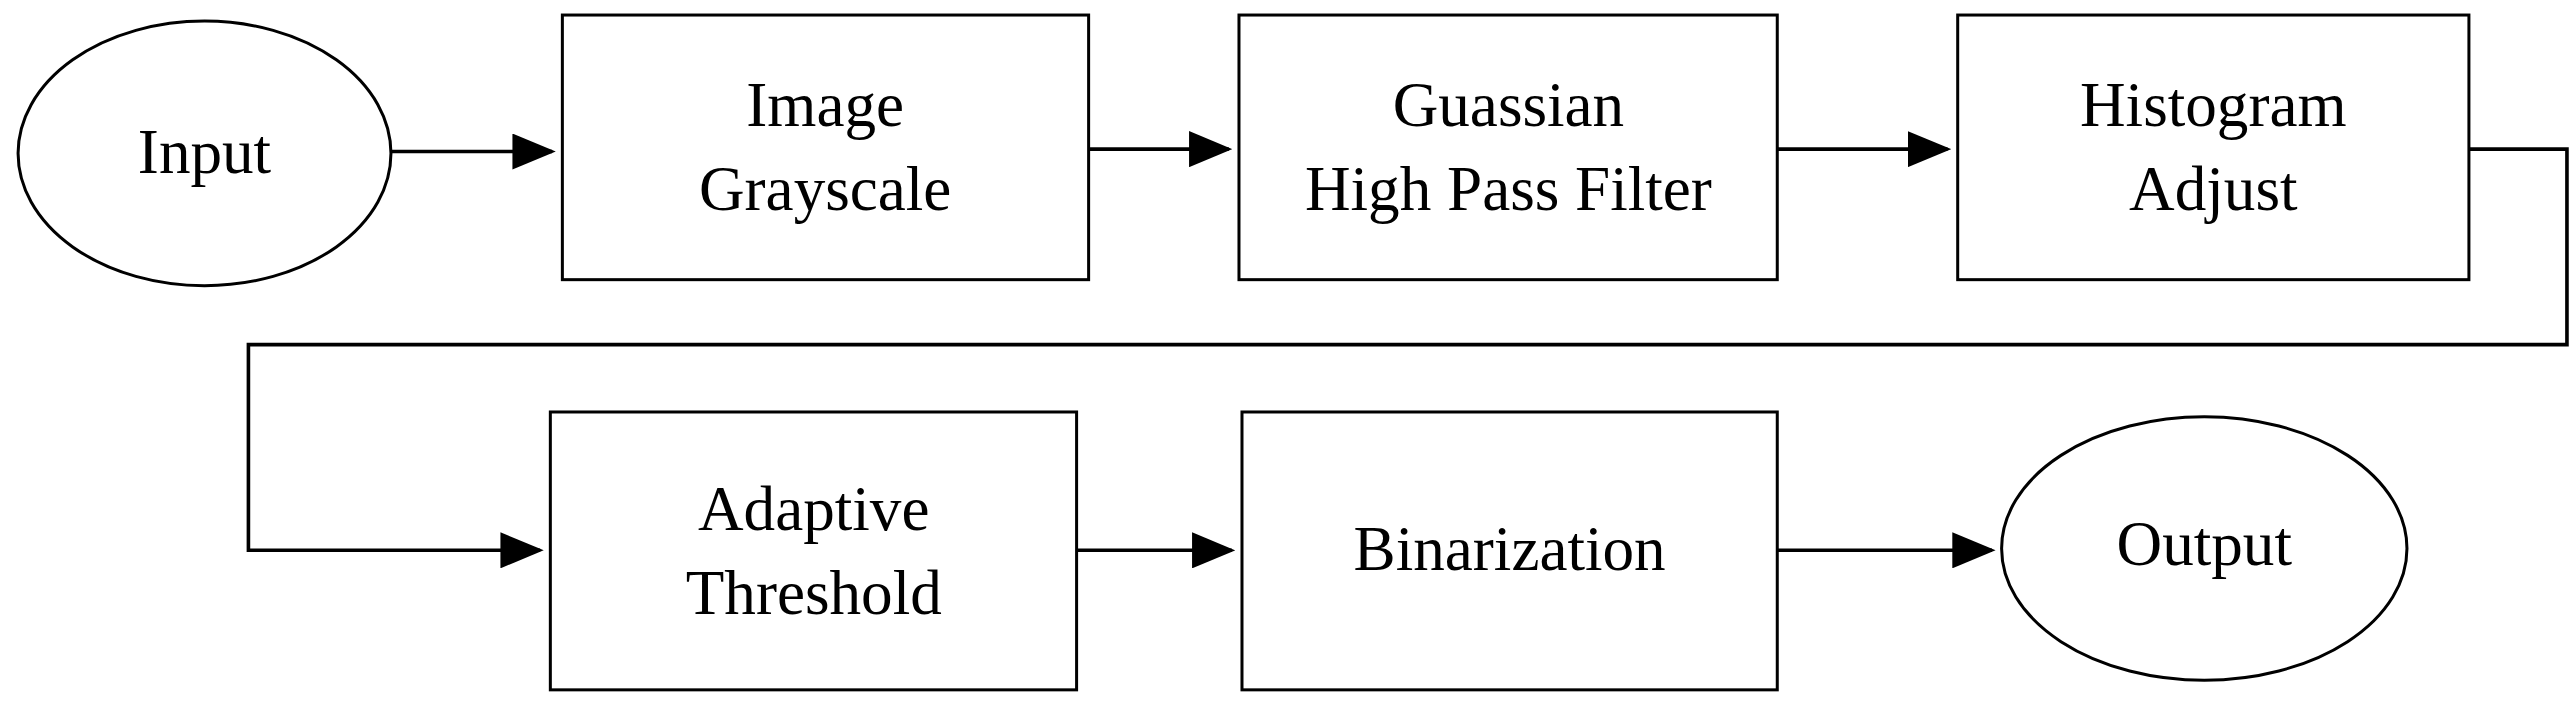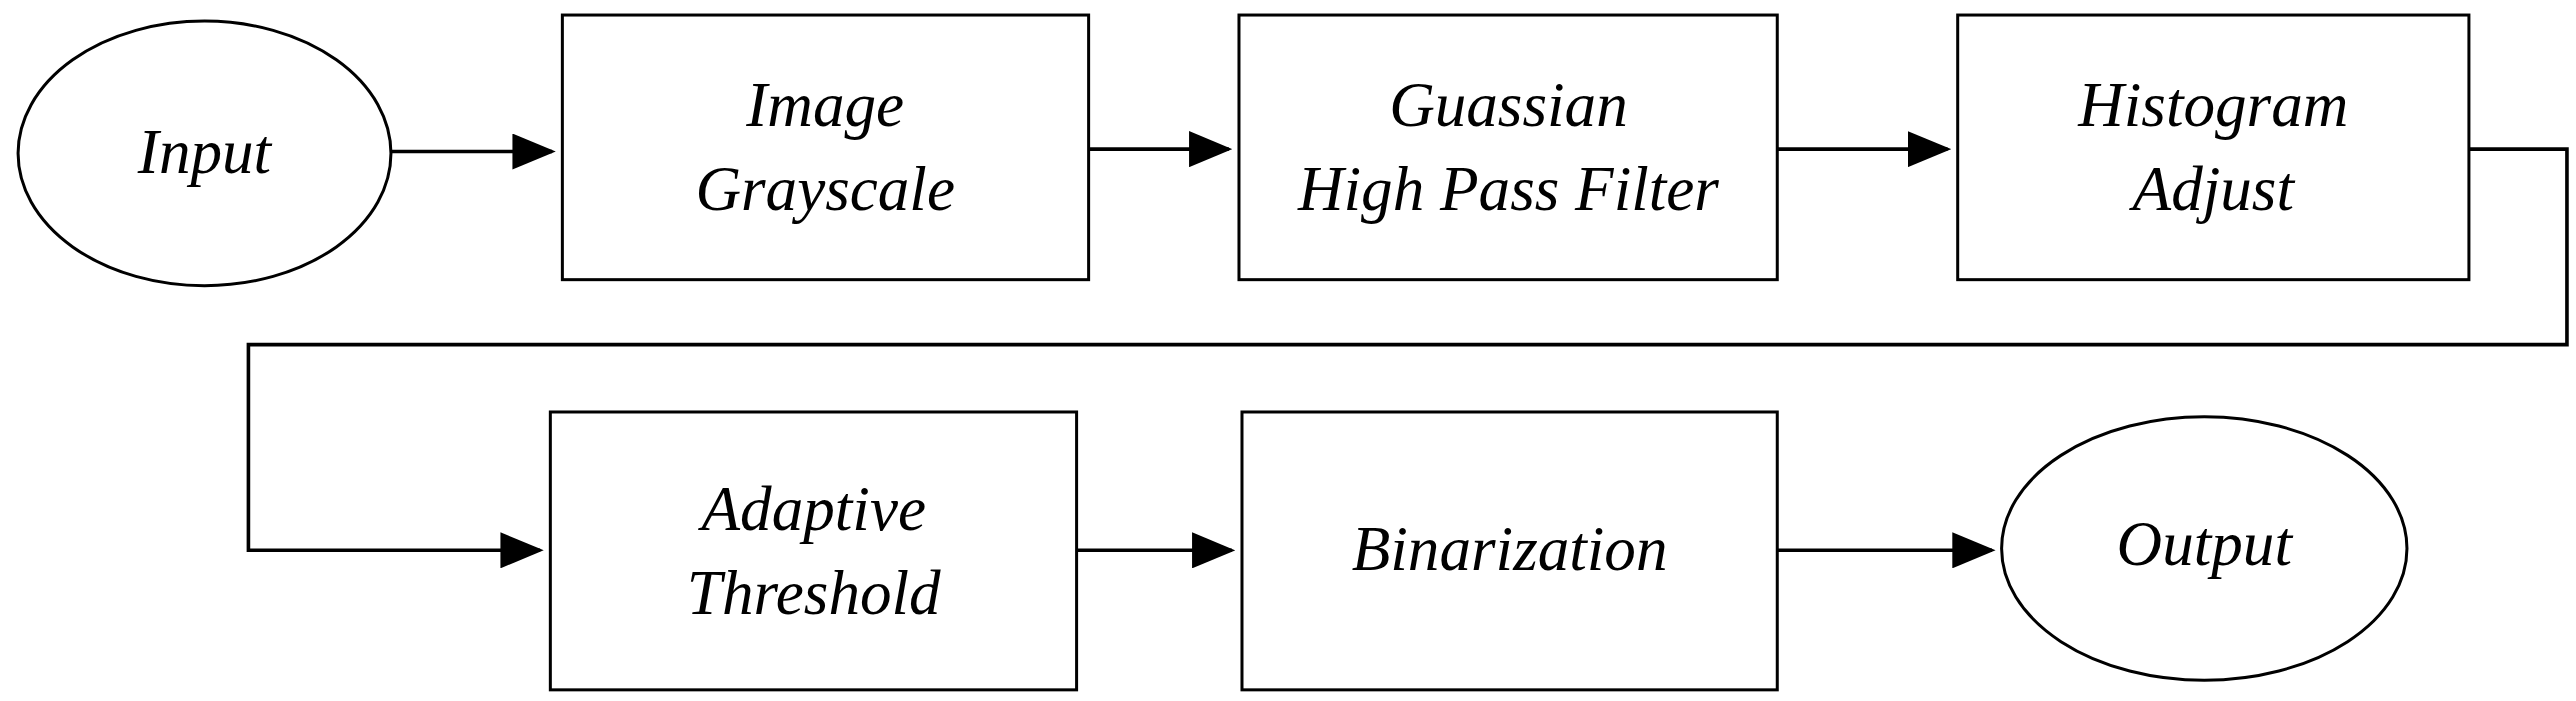--- a/index.html
+++ b/index.html
@@ -3,21 +3,20 @@
 <meta charset="utf-8">
 <style>
   html, body {
     margin: 0;
     padding: 0;
     background: #ffffff;
   }
   .diagram-wrap {
     width: 100%;
     background: #ffffff;
-    font-style: italic;
   }
   svg {
     display: block;
     width: 100%;
     height: auto;
     background: #ffffff;
   }
   .node-shape {
     fill: #ffffff;
     stroke: #000000;

